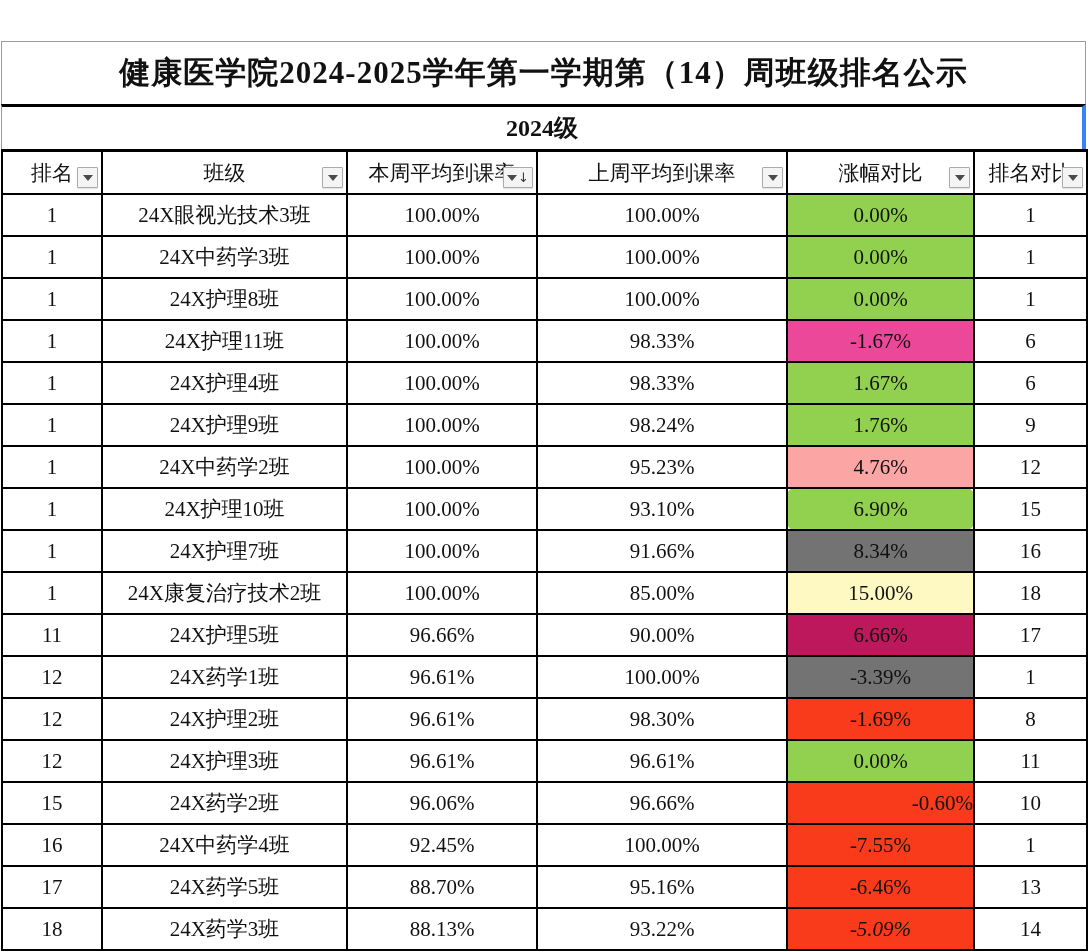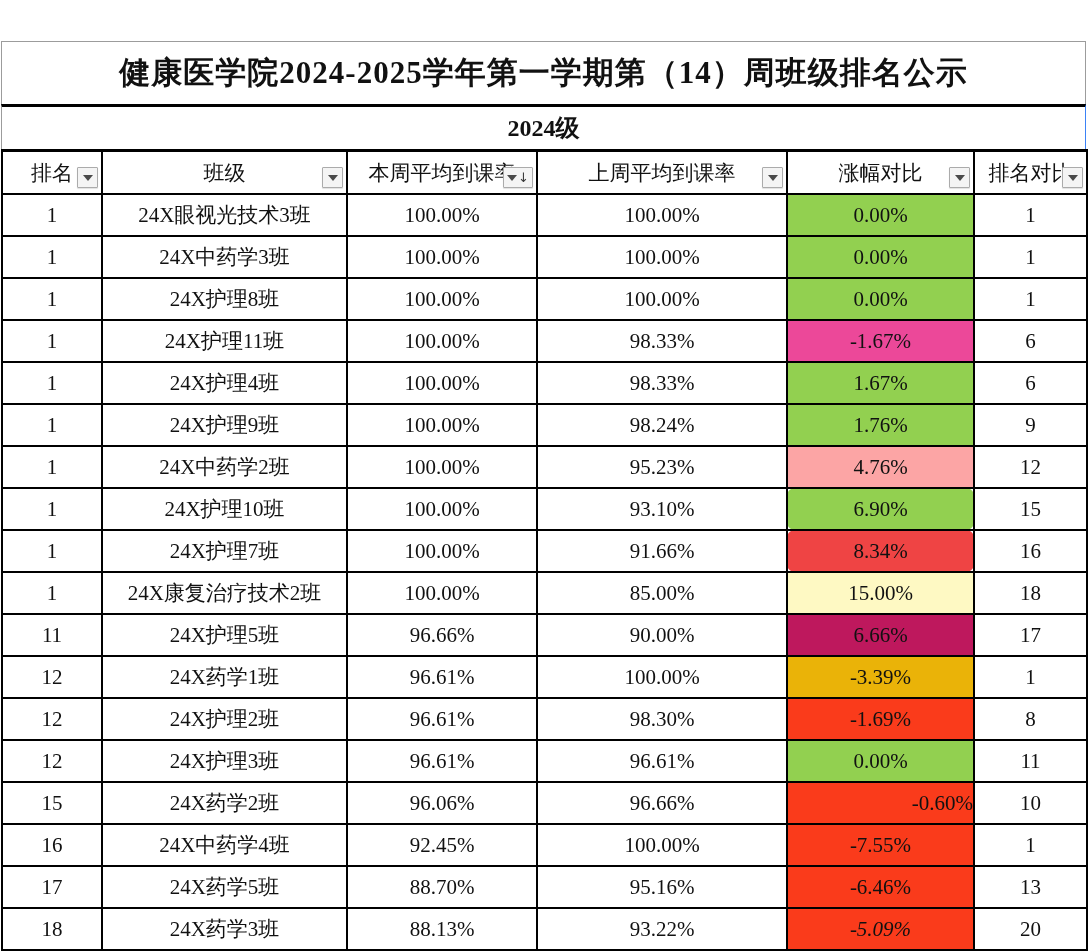--- a/index.html
+++ b/index.html
@@ -31,21 +31,21 @@
     font-weight: bold;
     font-size: 31px;
     letter-spacing: 1px;
     white-space: nowrap;
   }
   .section-block {
     box-sizing: border-box;
     height: 45px;
     border-top: 3px solid #000;
     border-left: 1px solid #9c9c9c;
-    border-right: 1px solid #3b82f6;
+    border-right: 4px solid #3b82f6;
     display: flex;
     align-items: center;
     justify-content: center;
     font-weight: bold;
     font-size: 24px;
   }
   table.rank-table {
     border-collapse: collapse;
     table-layout: fixed;
     width: 1085px;
@@ -206,21 +206,21 @@
           <td>100.00%</td>
           <td>93.10%</td>
           <td class="change-cell" style="background: rgb(146, 208, 80); border-radius: 8px;">6.90%</td>
           <td>15</td>
         </tr>
         <tr>
           <td>1</td>
           <td>24X护理7班</td>
           <td>100.00%</td>
           <td>91.66%</td>
-          <td class="change-cell" style="background: #ef4444; border-radius: 8px;">8.34%</td>
+          <td class="change-cell" style="background: #737373;">8.34%</td>
           <td>16</td>
         </tr>
         <tr>
           <td>1</td>
           <td>24X康复治疗技术2班</td>
           <td>100.00%</td>
           <td>85.00%</td>
           <td class="change-cell" style="background: #fef9c3;">15.00%</td>
           <td>18</td>
         </tr>
@@ -230,21 +230,21 @@
           <td>96.66%</td>
           <td>90.00%</td>
           <td class="change-cell" style="background: #be185d;">6.66%</td>
           <td>17</td>
         </tr>
         <tr>
           <td>12</td>
           <td>24X药学1班</td>
           <td>96.61%</td>
           <td>100.00%</td>
-          <td class="change-cell" style="background: #eab308;">-3.39%</td>
+          <td class="change-cell" style="background: #737373;">-3.39%</td>
           <td>1</td>
         </tr>
         <tr>
           <td>12</td>
           <td>24X护理2班</td>
           <td>96.61%</td>
           <td>98.30%</td>
           <td class="change-cell" style="background: rgb(250, 59, 27);">-1.69%</td>
           <td>8</td>
         </tr>
@@ -279,18 +279,18 @@
           <td>95.16%</td>
           <td class="change-cell" style="background: rgb(250, 59, 27);">-6.46%</td>
           <td>13</td>
         </tr>
         <tr>
           <td>18</td>
           <td>24X药学3班</td>
           <td>88.13%</td>
           <td>93.22%</td>
           <td class="change-cell" style="background: rgb(250, 59, 27); font-style: italic;">-5.09%</td>
-          <td>20</td>
+          <td>14</td>
         </tr>
       </tbody>
   </table>
 
 </div>
 
 </body></html>

